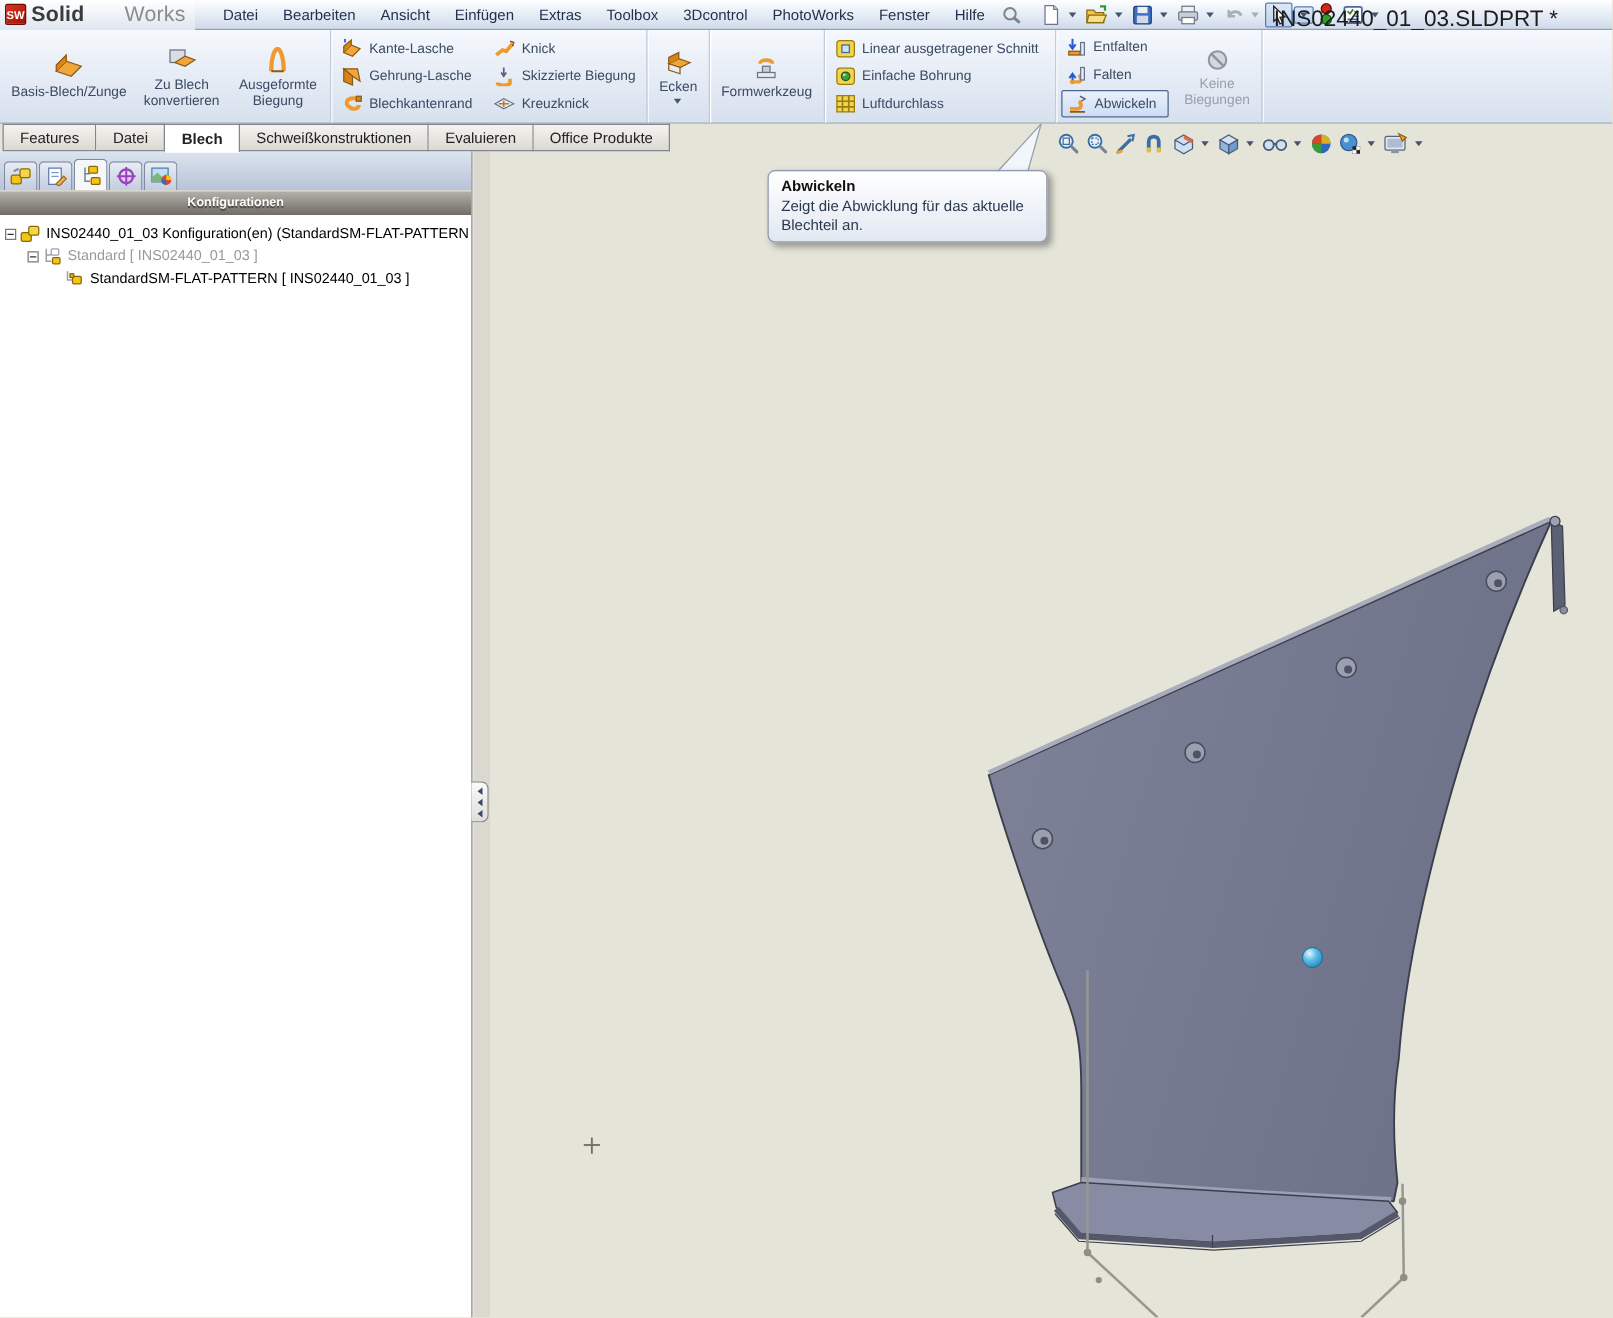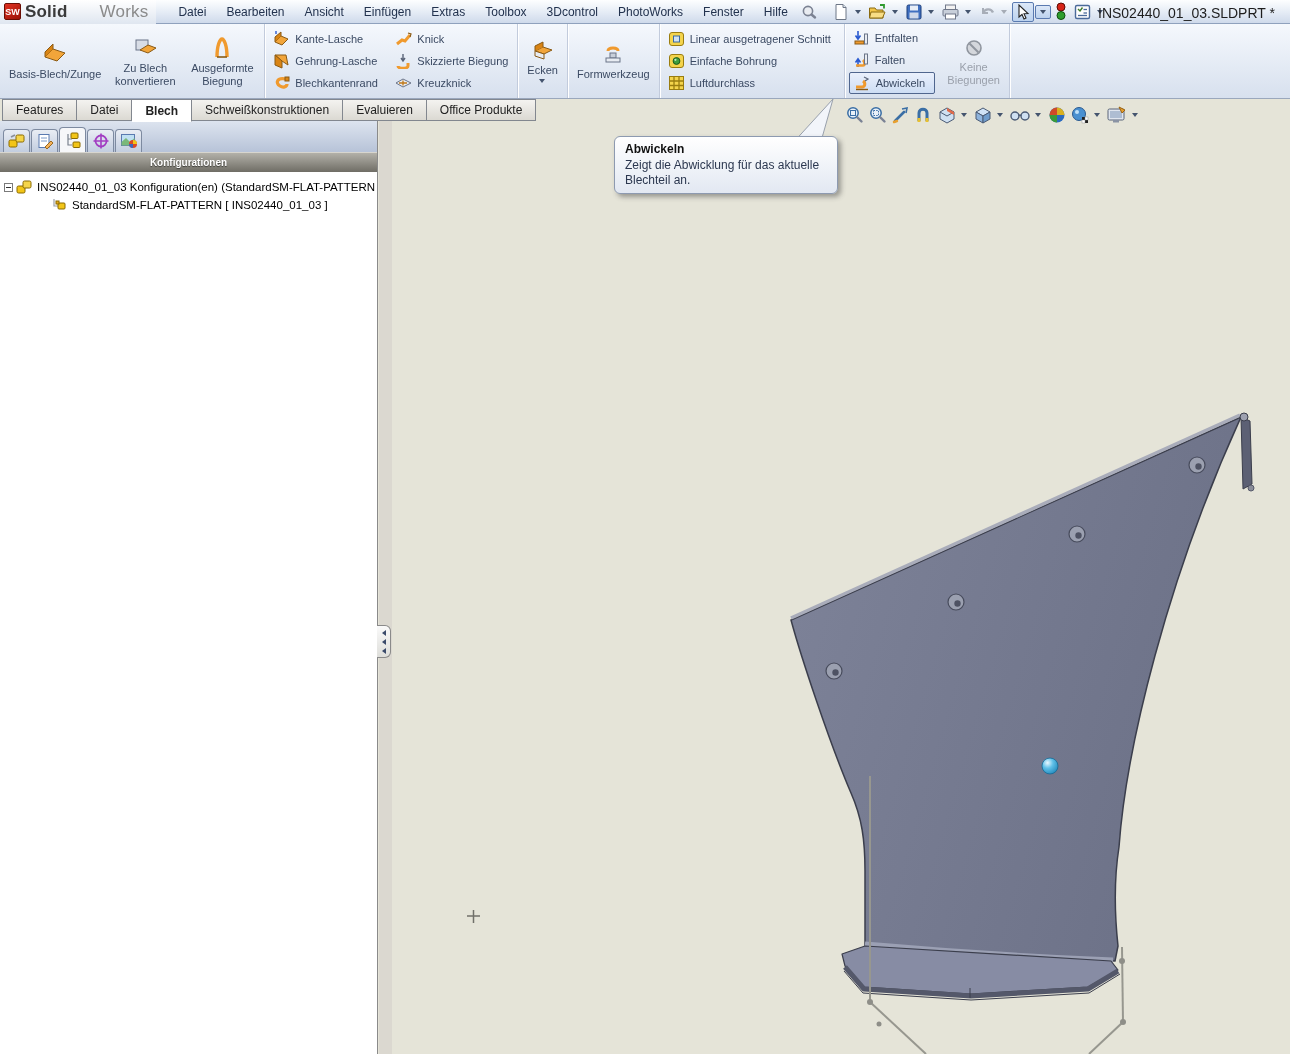--- a/index.html
+++ b/index.html
@@ -20,21 +20,21 @@
   .logo-text .b1 { font-weight:bold; color:#3a3a3a; }
   .logo-text .b2 { font-weight:normal; color:#8b8b8b;padding-left:32px; }
   .menu-items { display:flex; margin-left:12px; height:100%; align-items:center; }
   .menu-item { padding:3px 10px; font-size:12px; color:#22324e; cursor:default; }
   .std-toolbar { display:flex; align-items:center; margin-left:10px; gap:1px; }
   .tbtn { display:flex; align-items:center; padding:1px 2px; }
   .dd { width:0; height:0; border-left:3px solid transparent; border-right:3px solid transparent;
     border-top:4px solid #44546e; margin:0 4px 0 2px; }
   .dd.dis { border-top-color:#a6acb6; }
   .pressed { border:1px solid #5a7ab0; background:linear-gradient(#dce8f8,#bcd2ee); border-radius:2px; }
-  .doc-title { position:absolute; left:1098px; top:5px; font-size:14px; color:#1d1d1d; }
+  .doc-title { position:absolute; left:1019px; top:5px; font-size:18px; color:#1d1d1d; }
 
   
   .cmdbar { position:absolute; top:24px; left:0; right:0; height:75px;
     background:linear-gradient(#f5f8fd,#e3eaf4 60%,#d7e0ee);
     border-bottom:1px solid #9aa7bc; display:flex; align-items:stretch; font-size:11px; color:#3b4a63; }
   .grp { display:flex; align-items:center; justify-content:center; padding:2px 4px;
     border-right:1px solid #c2cbdc; box-shadow:1px 0 0 #ffffff; }
   .bigbtn { display:flex; flex-direction:column; align-items:center; justify-content:flex-start;
     text-align:center; padding:3px 5px 1px; line-height:1.15; cursor:default; }
   .bigbtn .lbl { margin-top:3px; }
@@ -414,20 +414,30 @@
     <div class="tree">
       <div class="trow">
         <span class="exp"></span>
         <svg width="17" height="15" viewBox="0 0 17 15">
             <rect x="1" y="6" width="8" height="7" rx="1.5" fill="#f2c518" stroke="#8a6a00"></rect>
             <rect x="7" y="1" width="8" height="7" rx="1.5" fill="#f5d54a" stroke="#8a6a00"></rect>
           </svg>
         <span class="tlbl">INS02440_01_03 Konfiguration(en)  (StandardSM-FLAT-PATTERN</span>
       </div>
       <div class="trow">
+        <span class="gap" style="width:18px;"></span>
+        <span class="exp"></span>
+        <svg width="16" height="14" viewBox="0 0 16 14">
+            <path d="M3 1 L3 11 L7 11 M3 6 L7 6" fill="none" stroke="#9aa0aa" stroke-width="1.2"></path>
+            <rect x="7" y="1" width="6" height="5" rx="1" fill="#fff" stroke="#9aa0aa"></rect>
+            <rect x="8" y="8" width="6" height="5" rx="1" fill="#f2c518" stroke="#8a6a00"></rect>
+          </svg>
+        <span class="tlbl gray">Standard [ INS02440_01_03 ]</span>
+      </div>
+      <div class="trow">
         <span class="gap" style="width:48px;"></span>
         <svg width="16" height="14" viewBox="0 0 16 14">
             <path d="M2 1 L2 8 L6 8" fill="none" stroke="#9aa0aa" stroke-width="1.2"></path>
             <rect x="6" y="5" width="7" height="6" rx="1" fill="#f2c518" stroke="#8a6a00"></rect>
             <rect x="4" y="3" width="3" height="3" fill="#e8a818" stroke="#8a6a00"></rect>
           </svg>
         <span class="tlbl">StandardSM-FLAT-PATTERN [ INS02440_01_03 ]</span>
       </div>
     </div>
   </div>

